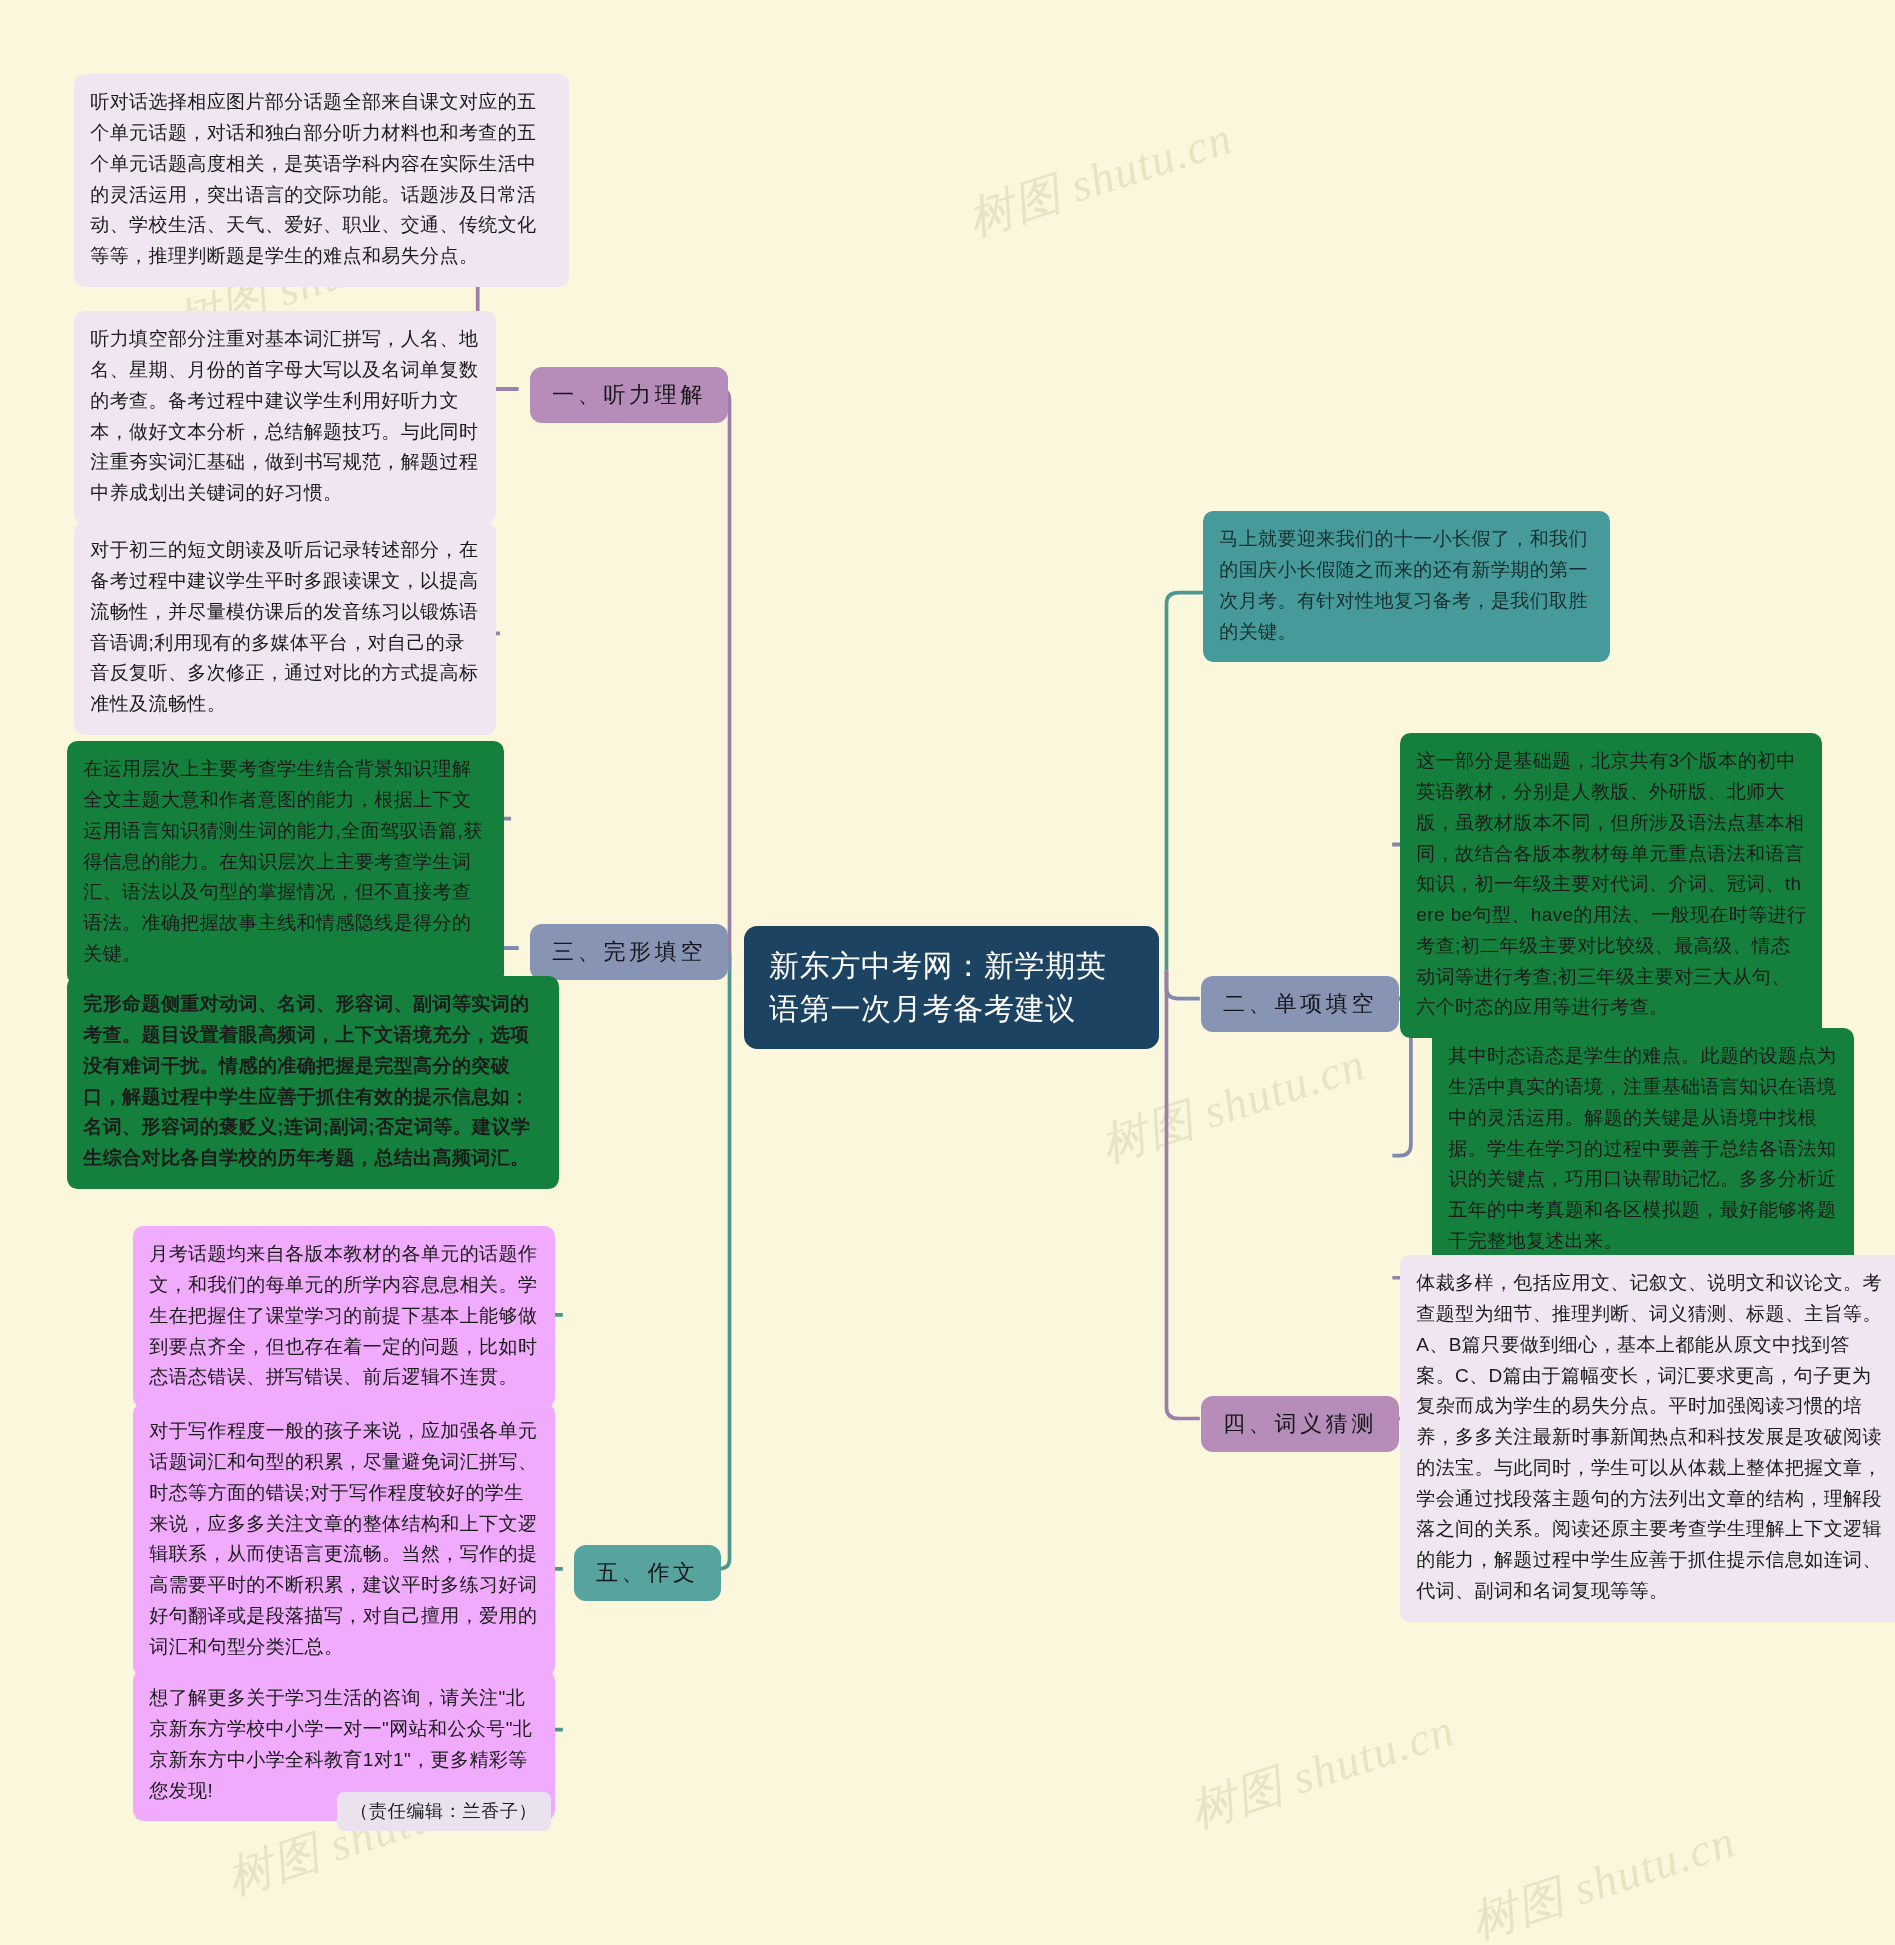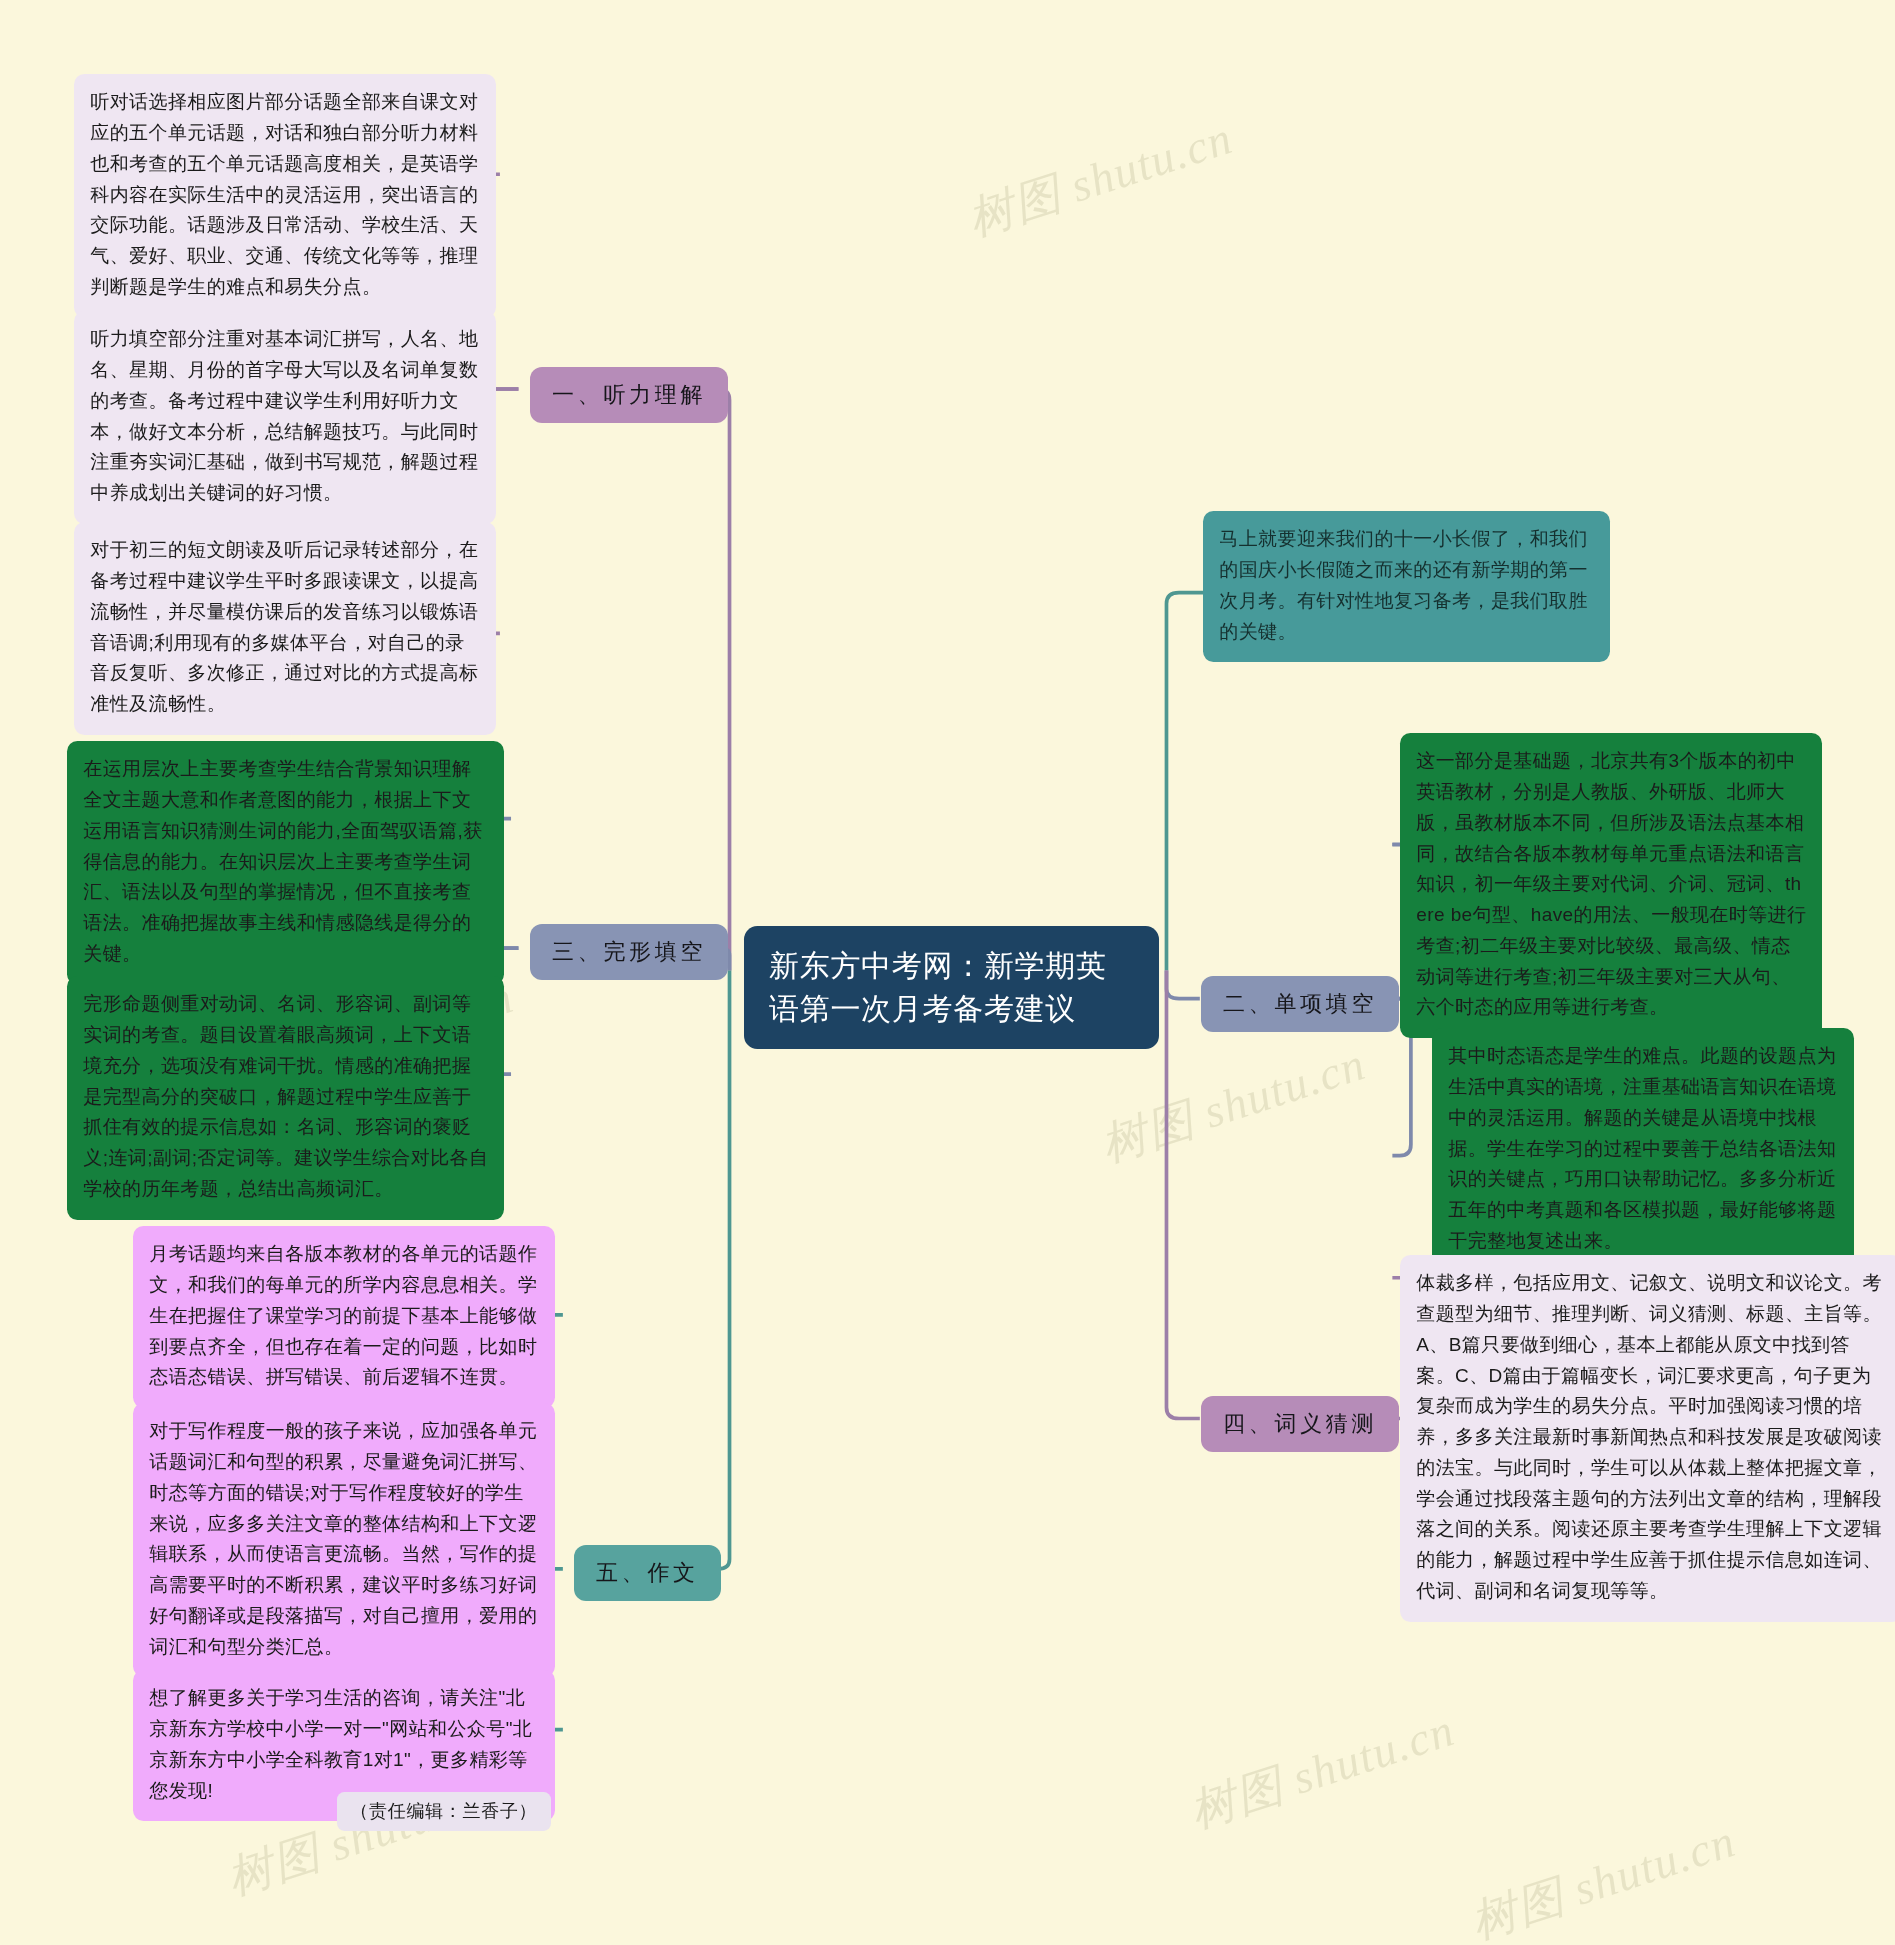--- a/index.html
+++ b/index.html
@@ -139,38 +139,38 @@
 </div>
 
 <div class="node leaf c-teal-fill" style="left:1203px; top:511px; width:407px;">
   <span>马上就要迎来我们的十一小长假了，和我们的国庆小长假随之而来的还有新学期的第一次月考。有针对性地复习备考，是我们取胜的关键。</span>
 </div>
 
 <div class="node branch b-purple" style="left:530px; top:367px;">
   <span>一、听力理解</span>
 </div>
 
-<div class="node leaf c-purple" style="left:74px; top:74px; width:422px;">
+<div class="node leaf c-purple" style="left:74px; top:74px; width:495px;">
   <span>听对话选择相应图片部分话题全部来自课文对应的五个单元话题，对话和独白部分听力材料也和考查的五个单元话题高度相关，是英语学科内容在实际生活中的灵活运用，突出语言的交际功能。话题涉及日常活动、学校生活、天气、爱好、职业、交通、传统文化等等，推理判断题是学生的难点和易失分点。</span>
 </div>
 <div class="node leaf c-purple" style="left:74px; top:311px; width:422px;">
   <span>听力填空部分注重对基本词汇拼写，人名、地名、星期、月份的首字母大写以及名词单复数的考查。备考过程中建议学生利用好听力文本，做好文本分析，总结解题技巧。与此同时注重夯实词汇基础，做到书写规范，解题过程中养成划出关键词的好习惯。</span>
 </div>
 <div class="node leaf c-purple" style="left:74px; top:522px; width:422px;">
   <span>对于初三的短文朗读及听后记录转述部分，在备考过程中建议学生平时多跟读课文，以提高流畅性，并尽量模仿课后的发音练习以锻炼语音语调;利用现有的多媒体平台，对自己的录音反复听、多次修正，通过对比的方式提高标准性及流畅性。</span>
 </div>
 
 <div class="node branch b-slate" style="left:530px; top:924px;">
   <span>三、完形填空</span>
 </div>
 
 <div class="node leaf c-slate" style="left:67px; top:741px; width:437px;">
   <span>在运用层次上主要考查学生结合背景知识理解全文主题大意和作者意图的能力，根据上下文运用语言知识猜测生词的能力,全面驾驭语篇,获得信息的能力。在知识层次上主要考查学生词汇、语法以及句型的掌握情况，但不直接考查语法。准确把握故事主线和情感隐线是得分的关键。</span>
 </div>
-<div class="node leaf c-slate" style="left:67px; top:976px; width:437px;">
+<div class="node leaf c-slate" style="left:67px; top:976px; width:492px;font-weight:bold;">
   <span>完形命题侧重对动词、名词、形容词、副词等实词的考查。题目设置着眼高频词，上下文语境充分，选项没有难词干扰。情感的准确把握是完型高分的突破口，解题过程中学生应善于抓住有效的提示信息如：名词、形容词的褒贬义;连词;副词;否定词等。建议学生综合对比各自学校的历年考题，总结出高频词汇。</span>
 </div>
 
 <div class="node branch b-teal" style="left:574px; top:1545px;">
   <span>五、作文</span>
 </div>
 
 <div class="node leaf c-mint" style="left:133px; top:1226px; width:422px;">
   <span>月考话题均来自各版本教材的各单元的话题作文，和我们的每单元的所学内容息息相关。学生在把握住了课堂学习的前提下基本上能够做到要点齐全，但也存在着一定的问题，比如时态语态错误、拼写错误、前后逻辑不连贯。</span>
 </div>

